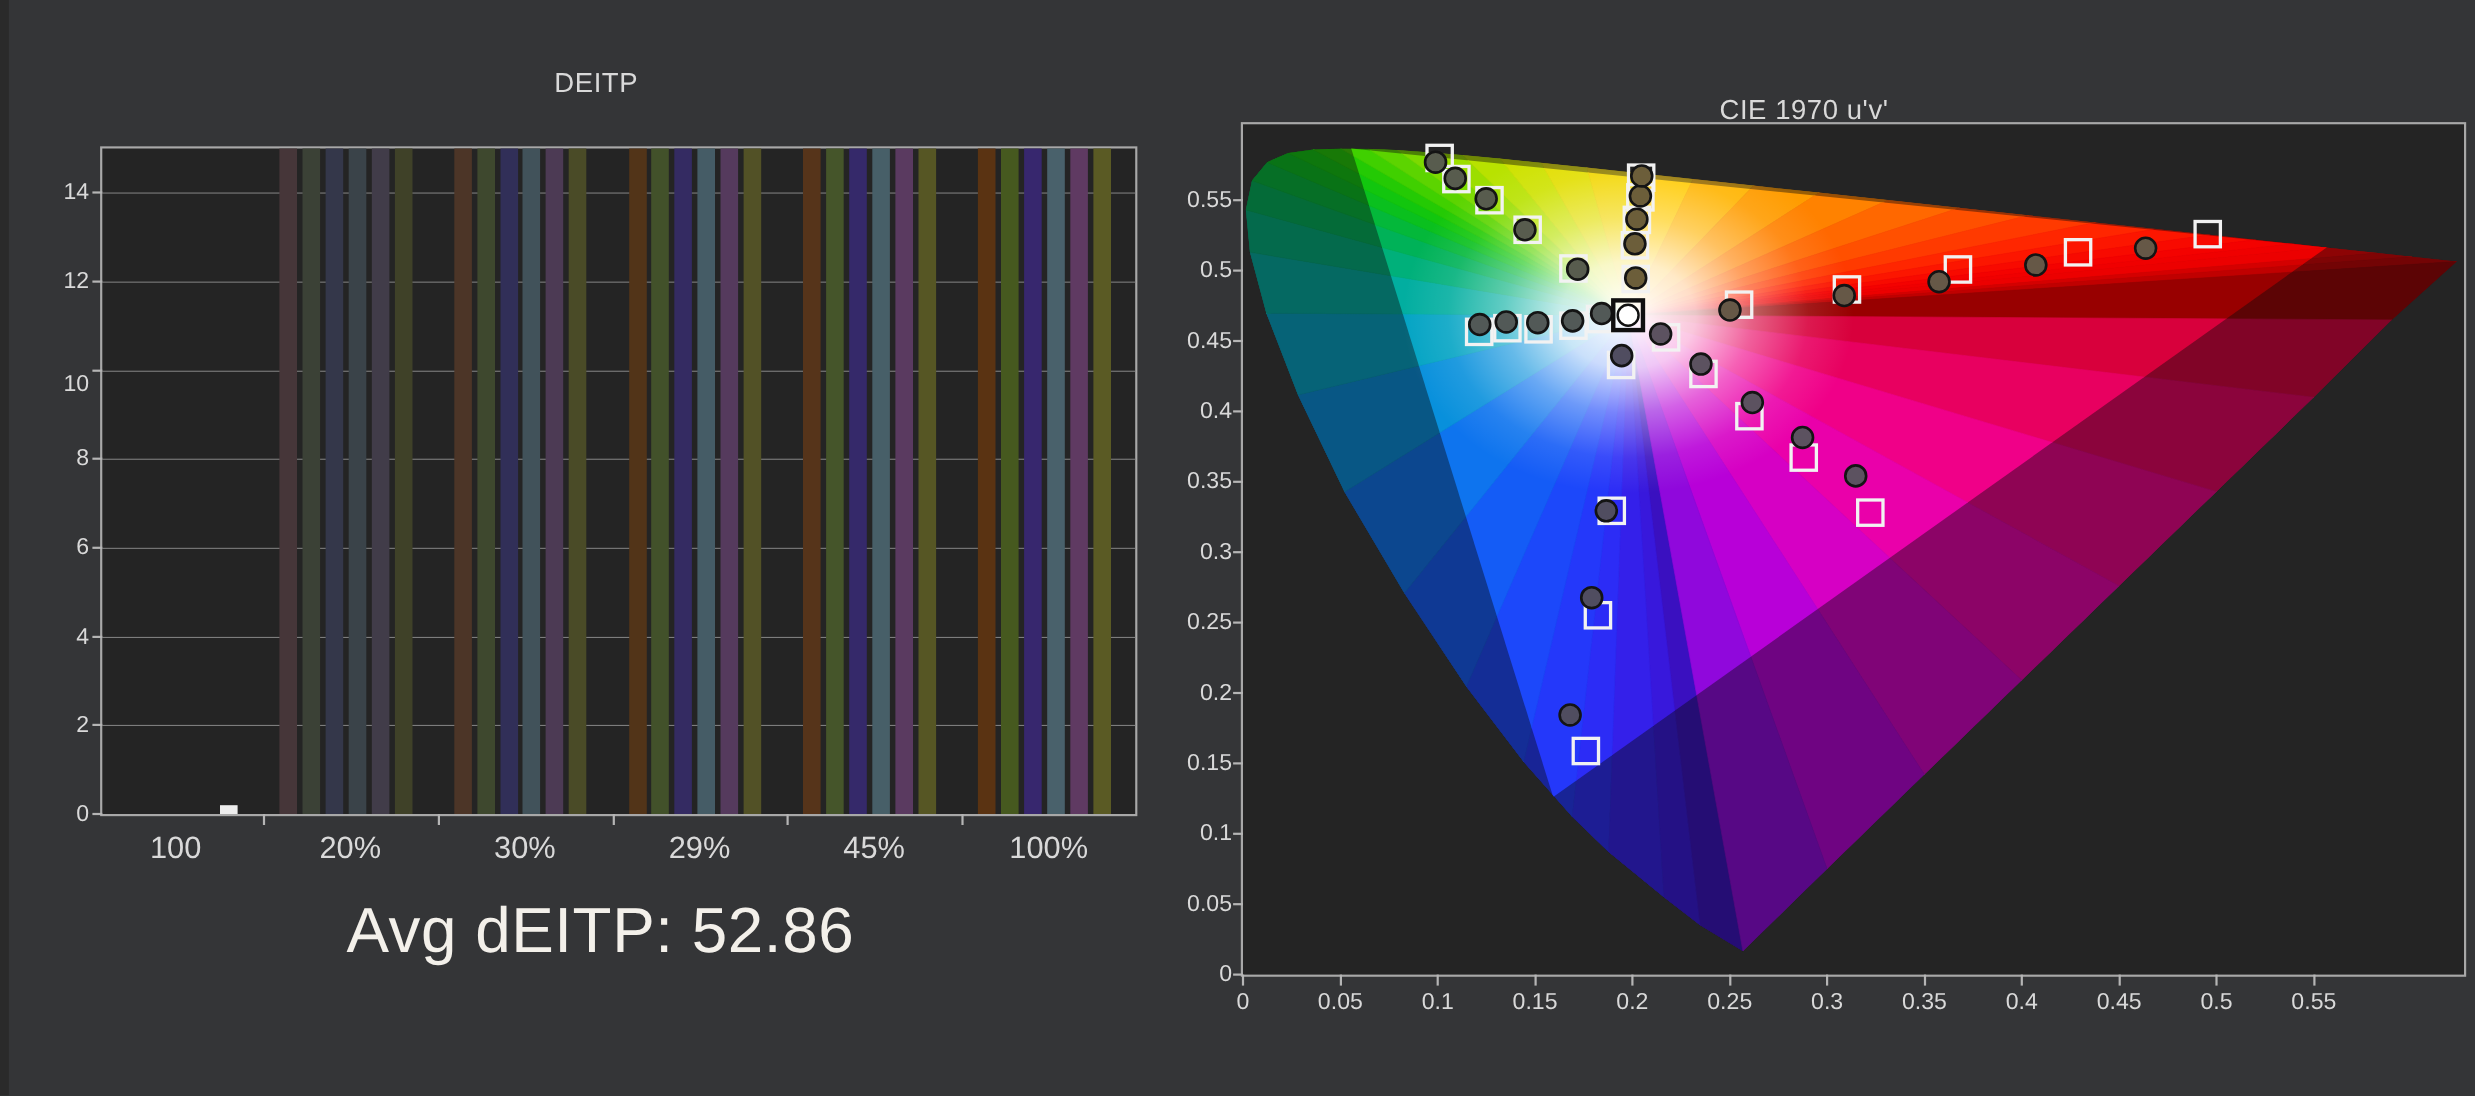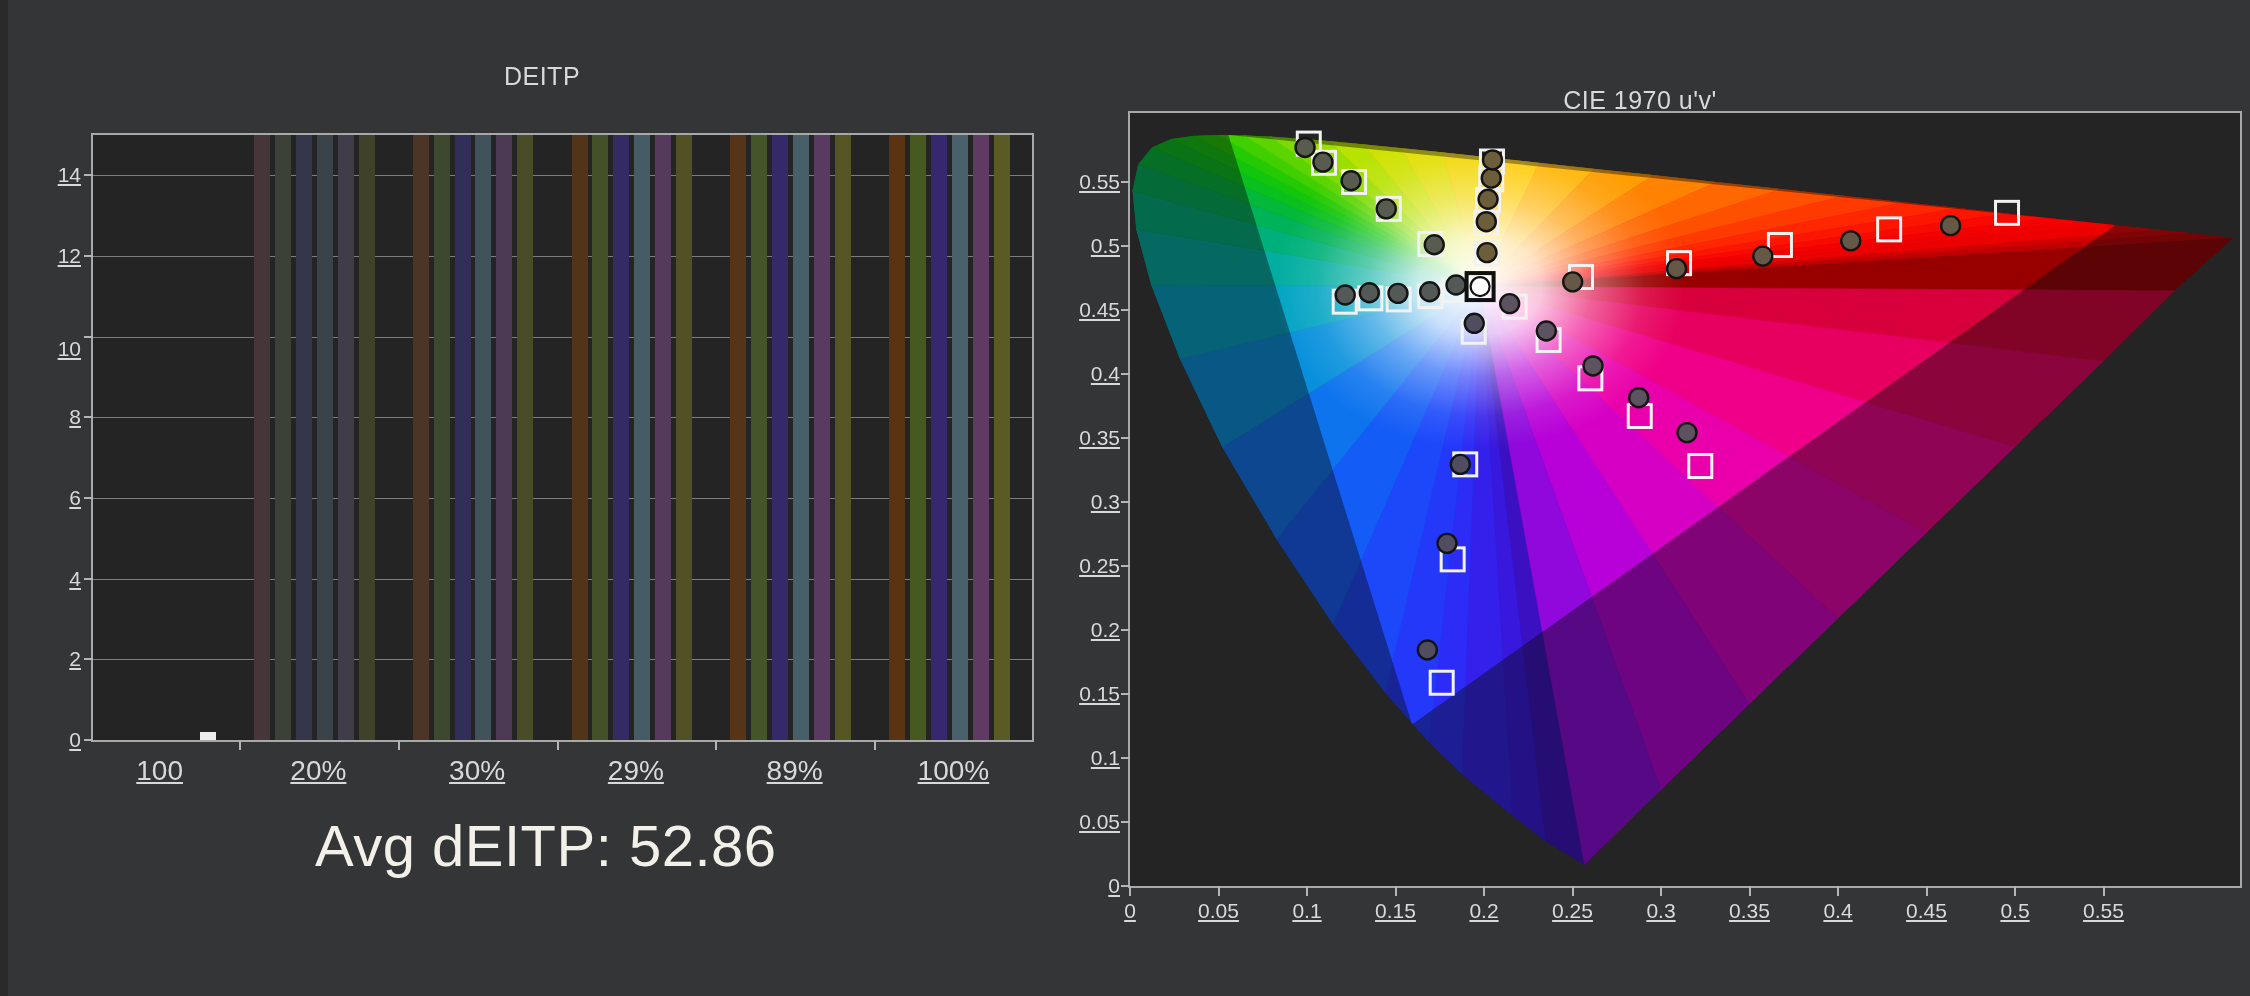--- a/index.html
+++ b/index.html
@@ -14,21 +14,21 @@
   .chart-title{
     position:absolute;color:#d9d9d9;font-size:25px;letter-spacing:0.5px;
     transform:translateX(-50%);white-space:nowrap;
   }
   #bar-title{left:542px;top:62px;}
   #cie-title{left:1640px;top:86px;}
   .gridline{position:absolute;left:0;width:100%;height:1px;background:#7d7d7d;}
   .bar{position:absolute;bottom:0;}
   .tick-x{position:absolute;width:2px;height:10px;background:#b5b5b5;top:100%;}
   .tick-y{position:absolute;width:9px;height:2px;background:#b5b5b5;right:100%;}
-  .lbl{position:absolute;color:#d9d9d9;white-space:nowrap;text-decoration:underline;}
+  .lbl{position:absolute;color:#d9d9d9;white-space:nowrap;}
   .lbl-xbar{font-size:28px;transform:translateX(-50%);top:620px;}
   .lbl-ybar{font-size:21px;transform:translateY(-50%);text-align:right;width:50px;right:100%;margin-right:12px;}
   .lbl-xcie{font-size:21px;transform:translateX(-50%);top:786px;}
   .lbl-ycie{font-size:21px;transform:translateY(-50%);text-align:right;width:60px;right:100%;margin-right:10px;}
   #avg-text{
     position:absolute;left:315px;top:812px;font-size:58px;color:#f3f0ea;
     letter-spacing:0.5px;
   }
   svg{position:absolute;left:0;top:0;}
 </style>
@@ -82,21 +82,21 @@
     <div class="bar" style="left: 424.25px; width: 16px; height: 605px; background: rgb(74, 75, 39);"></div>
     <div class="tick-x" style="left: 463.5px;"></div>
     <div class="lbl lbl-xbar" style="left: 542.875px;">29%</div>
     <div class="bar" style="left: 478.5px; width: 16px; height: 605px; background: rgb(82, 52, 24);"></div>
     <div class="bar" style="left: 499.4px; width: 16px; height: 605px; background: rgb(66, 81, 42);"></div>
     <div class="bar" style="left: 520.3px; width: 16px; height: 605px; background: rgb(52, 43, 98);"></div>
     <div class="bar" style="left: 541.2px; width: 16px; height: 605px; background: rgb(69, 92, 102);"></div>
     <div class="bar" style="left: 562.1px; width: 16px; height: 605px; background: rgb(85, 58, 93);"></div>
     <div class="bar" style="left: 583px; width: 16px; height: 605px; background: rgb(82, 81, 38);"></div>
     <div class="tick-x" style="left: 622.25px;"></div>
-    <div class="lbl lbl-xbar" style="left: 701.625px;">89%</div>
+    <div class="lbl lbl-xbar" style="left: 701.625px;">45%</div>
     <div class="bar" style="left: 637.25px; width: 16px; height: 605px; background: rgb(86, 52, 26);"></div>
     <div class="bar" style="left: 658.15px; width: 16px; height: 605px; background: rgb(69, 85, 42);"></div>
     <div class="bar" style="left: 679.05px; width: 16px; height: 605px; background: rgb(53, 41, 106);"></div>
     <div class="bar" style="left: 699.95px; width: 16px; height: 605px; background: rgb(71, 95, 104);"></div>
     <div class="bar" style="left: 720.85px; width: 16px; height: 605px; background: rgb(90, 58, 96);"></div>
     <div class="bar" style="left: 741.75px; width: 16px; height: 605px; background: rgb(86, 86, 36);"></div>
     <div class="tick-x" style="left: 781px;"></div>
     <div class="lbl lbl-xbar" style="left: 860.375px;">100%</div>
     <div class="bar" style="left: 796px; width: 16px; height: 605px; background: rgb(90, 51, 18);"></div>
     <div class="bar" style="left: 816.9px; width: 16px; height: 605px; background: rgb(70, 89, 31);"></div>

